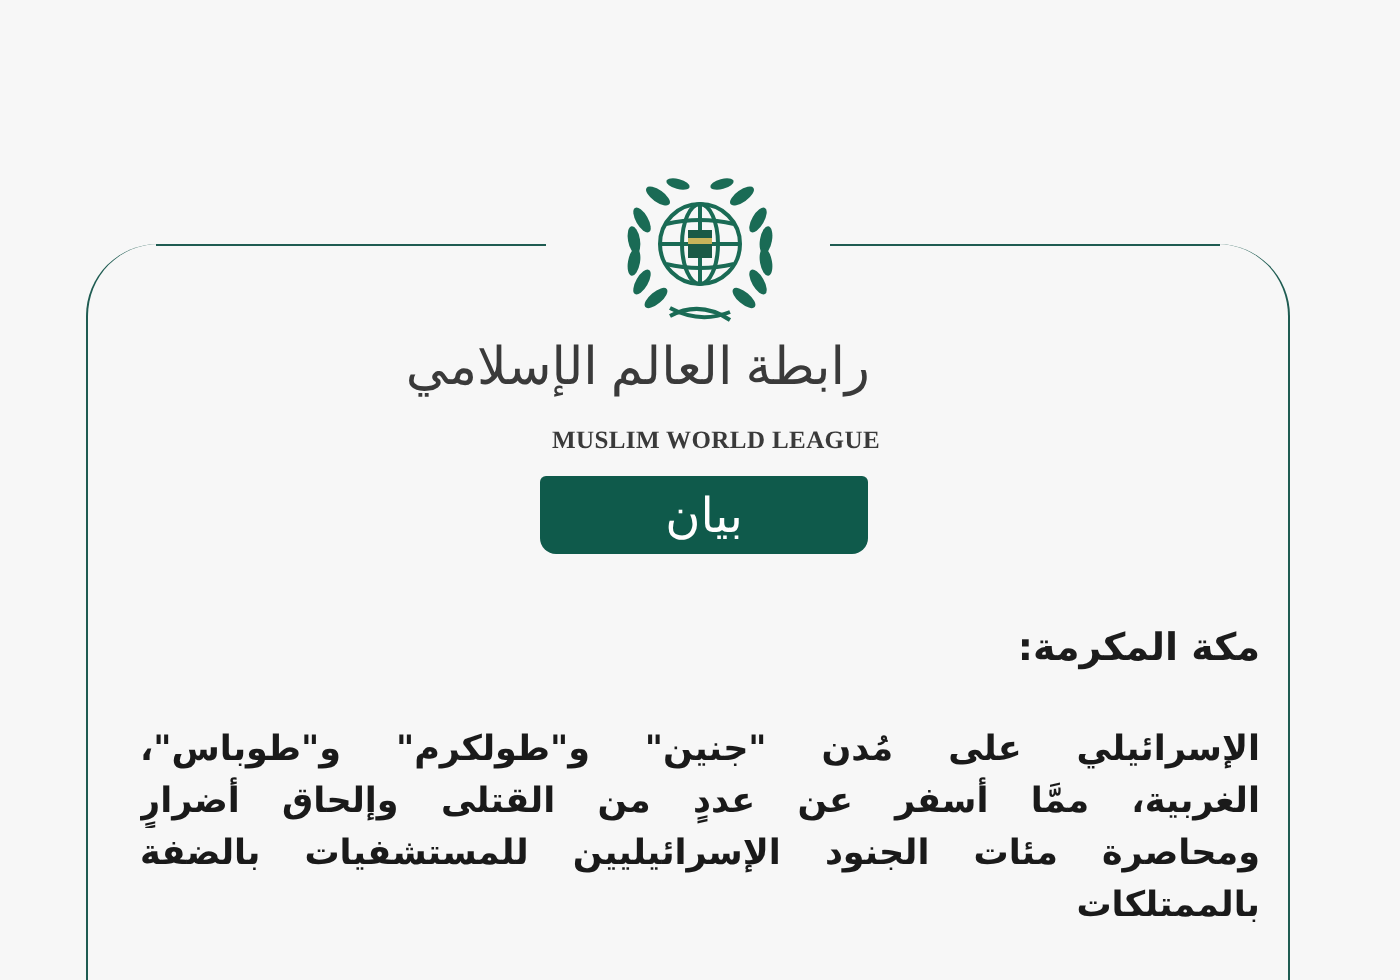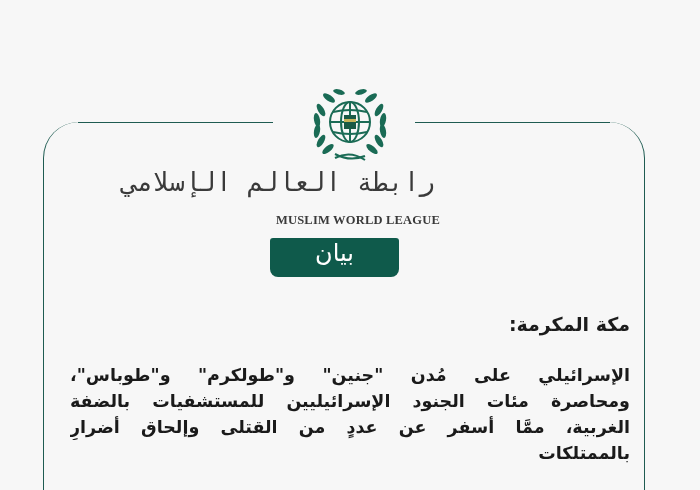--- a/index.html
+++ b/index.html
@@ -46,21 +46,21 @@
       width: 90px;
       height: 80px;
     }
     .arabic-name {
       position: absolute;
       left: 265px;
       top: 168px;
       width: 170px;
       text-align: center;
       direction: rtl;
-      font-family: Liberation Mono, monospace;
+      font-family: Liberation Serif, serif;
       font-size: 26px;
       color: #3a3a3a;
       letter-spacing: -1px;
       line-height: 32px;
       white-space: nowrap;
     }
     .english-name {
       position: absolute;
       left: 260px;
       top: 213px;
@@ -70,26 +70,26 @@
       font-weight: bold;
       font-size: 12.5px;
       color: #3a3a3a;
       letter-spacing: 0.2px;
       white-space: nowrap;
     }
     .banner {
       position: absolute;
       left: 270px;
       top: 238px;
-      width: 129px;
+      width: 164px;
       height: 39px;
       background: #0f5a4b;
       border-radius: 3px 3px 8px 8px;
       display: flex;
-      align-items: flex-start;
+      align-items: center;
       justify-content: center;
     }
     .banner-label {
       color: #ffffff;
       font-family: "DejaVu Sans", sans-serif;
       font-size: 24px;
       direction: rtl;
       letter-spacing: 8px;
       line-height: 30px;
     }
@@ -183,16 +183,16 @@
 <div class="english-name">MUSLIM WORLD LEAGUE</div>
 
 <div class="banner">
   <span class="banner-label">بيان</span>
 </div>
 
 <div class="location">مكة المكرمة:</div>
 
 <div class="body-text">
   <span class="body-line">الإسرائيلي على مُدن "جنين" و"طولكرم" و"طوباس"،</span>
+  <span class="body-line">الغربية، ممَّا أسفر عن عددٍ من القتلى وإلحاق أضرارٍ</span>
   <span class="body-line">ومحاصرة مئات الجنود الإسرائيليين للمستشفيات بالضفة</span>
-  <span class="body-line">الغربية، ممَّا أسفر عن عددٍ من القتلى وإلحاق أضرارٍ</span>
   <span class="body-line last">بالممتلكات</span>
 </div>
 
 </body></html>

